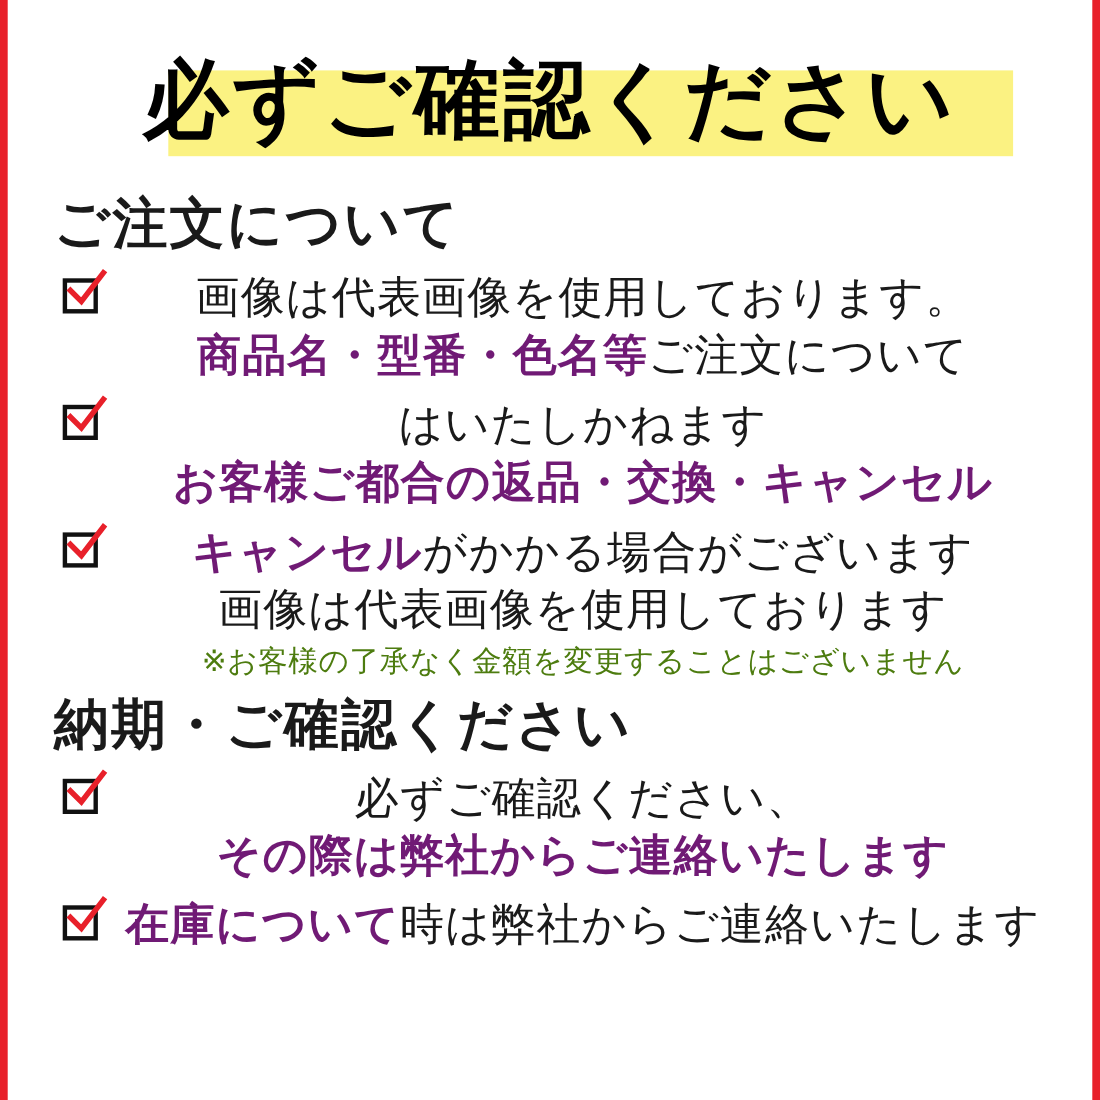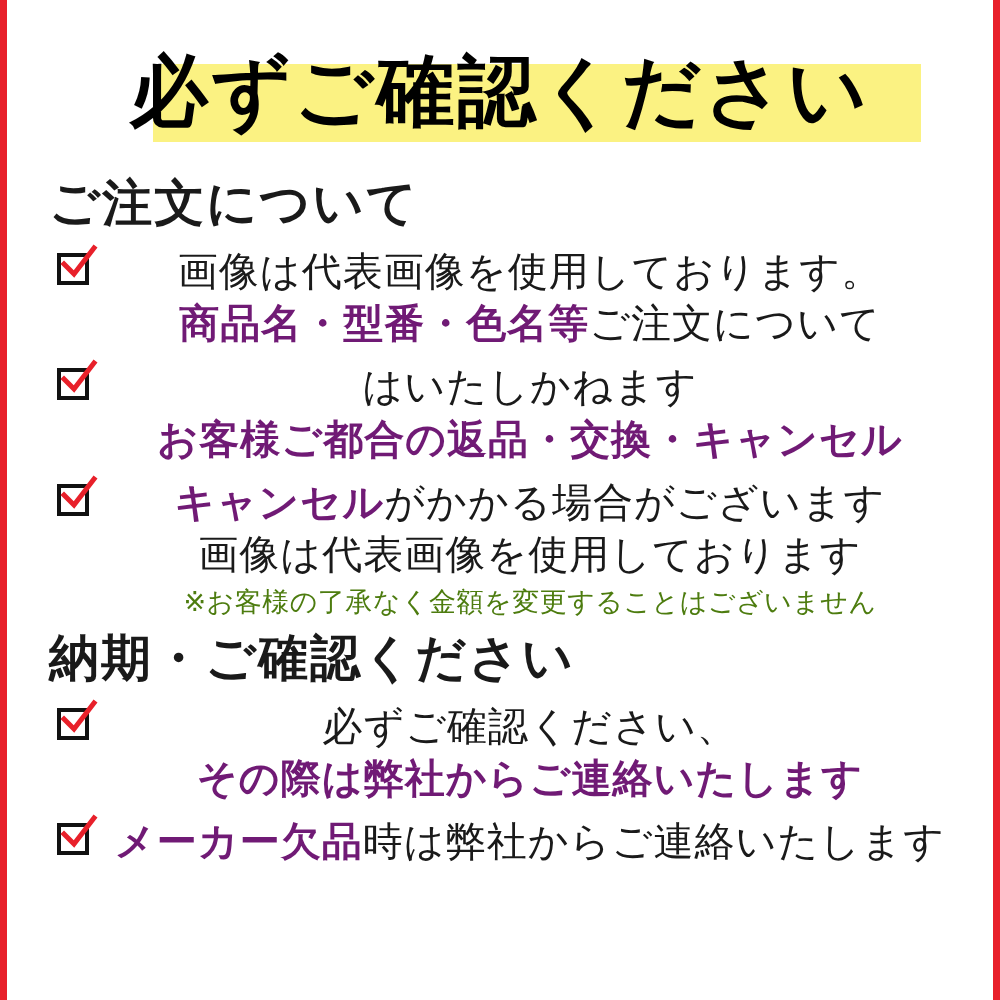--- a/index.html
+++ b/index.html
@@ -190,19 +190,19 @@
       </div>
 
       <div class="item">
         <span class="check">
           <span class="box"></span>
           <svg class="tick" viewBox="0 0 40 40">
               <path d="M6 20 L16 30 L36 4" stroke="#e8202a" stroke-width="5" fill="none" stroke-linecap="square"></path>
             </svg>
         </span>
         <span class="lines">
-          <div class="line"><span class="red bold">メーカー欠品</span><span class="blk">時は弊社からご連絡いたします</span></div>
+          <div class="line"><span class="red bold">在庫について</span><span class="blk">時は弊社からご連絡いたします</span></div>
         </span>
       </div>
     </div>
 
   </div>
 </div>
 
 </body></html>

